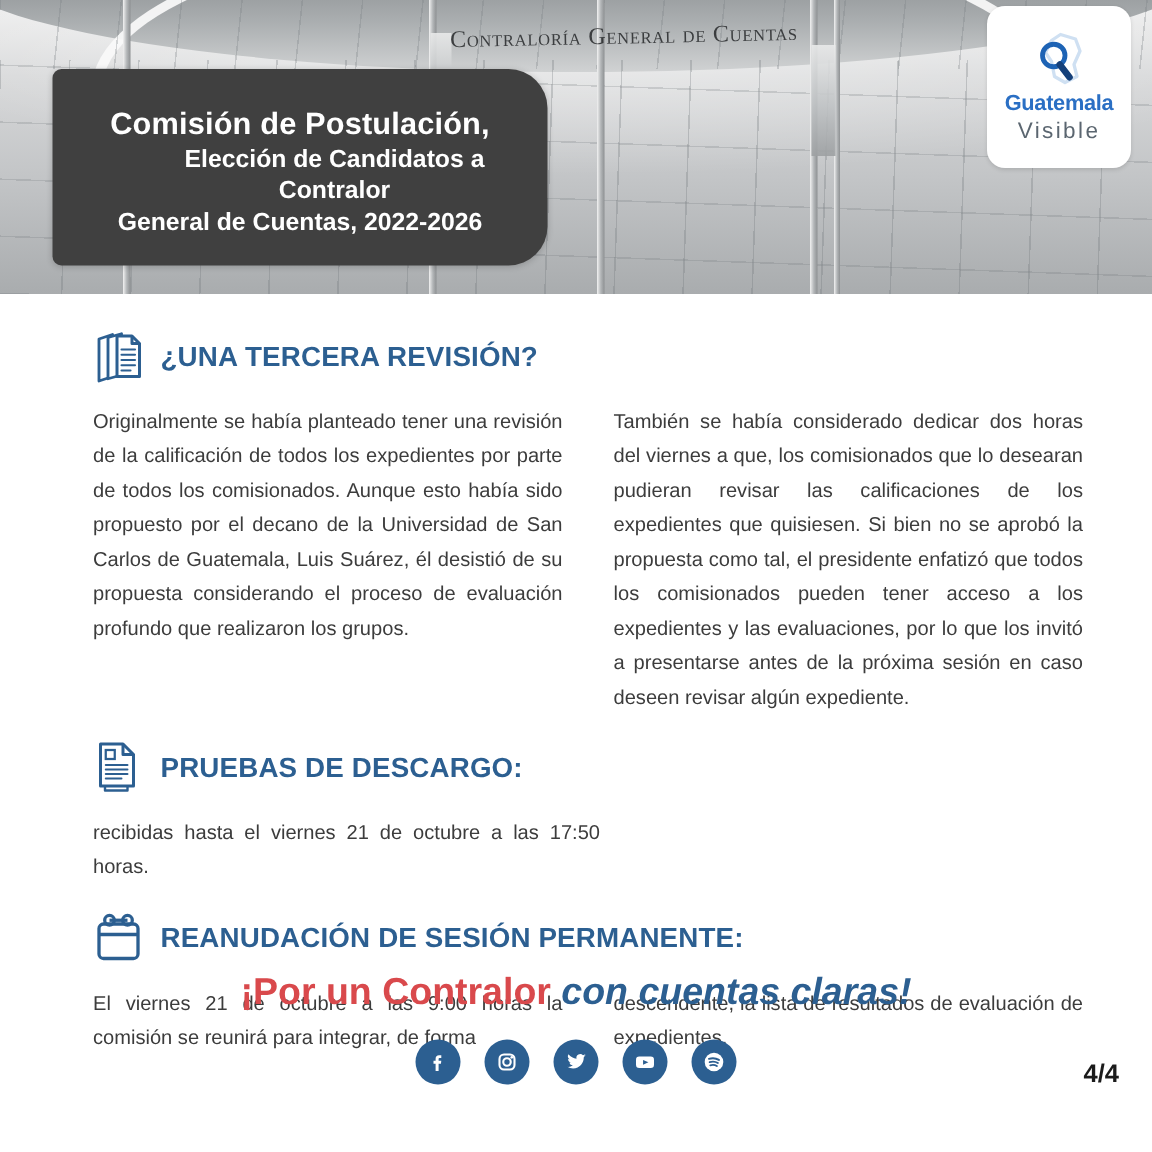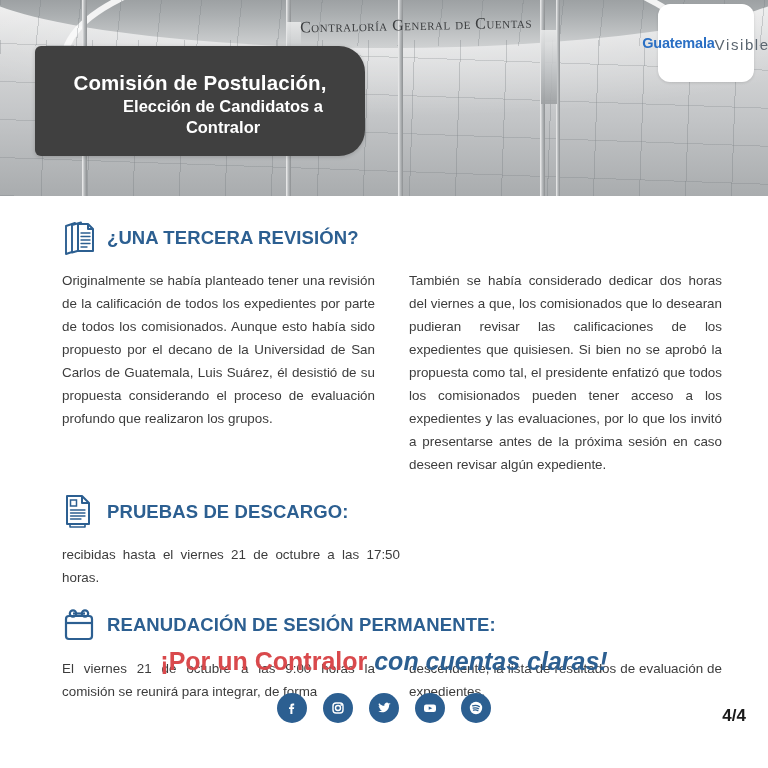--- a/index.html
+++ b/index.html
@@ -76,23 +76,23 @@
     border-radius:6px 26px 26px 6px;
     text-align:center; color:#fff;
     box-shadow:0 1px 4px rgba(0,0,0,.18);
   }
   .hero-title .l1 { font-size:20.5px; font-weight:bold; line-height:1.22; letter-spacing:.1px; }
   .hero-title .l2 { font-size:16.5px; font-weight:bold; line-height:1.28; margin-top:1px;margin-left:46px; }
   .hero-title .l3 { font-size:16.5px; font-weight:bold; line-height:1.28; }
 
   .logo-card {
     position:absolute; right:14px; top:4px;
-    width:96px; height:78px; background:#fff;
+    width:96px; height:108px; background:#fff;
     border-radius:12px;
-    display:flex; flex-direction:row; align-items:center; justify-content:center;
+    display:flex; flex-direction:column; align-items:center; justify-content:center;
     box-shadow:0 1px 3px rgba(0,0,0,.12);
   }
   .logo-mark { width:42px; height:40px; margin-bottom:2px; }
   .logo-name { font-size:14.5px; font-weight:bold; color:#2a6fc4; letter-spacing:-.2px; line-height:1; }
   .logo-sub { font-size:15px; color:#5b6670; letter-spacing:1.6px; margin-top:3px; }
 
   
   .content { position:absolute; left:2px; top:196px; width:768px; padding:22px 48px 0 60px; }
 
   .section { margin-bottom:4px; }
@@ -148,20 +148,21 @@
     <div class="pole p4"></div>
     <div class="pole p5"></div>
     <div class="flag f1"></div>
     <div class="flag f2"></div>
 
     <div class="hero-sign">Contraloría General de Cuentas</div>
 
     <div class="hero-title">
       <div class="l1">Comisión de Postulación,</div>
       <div class="l2">Elección de Candidatos a Contralor</div>
+      <div class="l3">General de Cuentas, 2022-2026</div>
     </div>
 
     <div class="logo-card">
       <svg class="logo-mark" viewBox="0 0 42 40">
         <path d="M22 3 L32 6 L35 14 L31 23 L33 31 L25 35 L18 31 L16 21 L12 15 L16 7 Z" fill="none" stroke="#cfe0f2" stroke-width="2.2" stroke-linejoin="round"></path>
         <circle cx="17.5" cy="17" r="7.5" fill="none" stroke="#1d63b5" stroke-width="3.2"></circle>
         <path d="M21.5 23 L28 31.5" stroke="#15407a" stroke-width="4.4" stroke-linecap="round"></path>
       </svg>
       <div class="logo-name">Guatemala</div>
       <div class="logo-sub">Visible</div>

